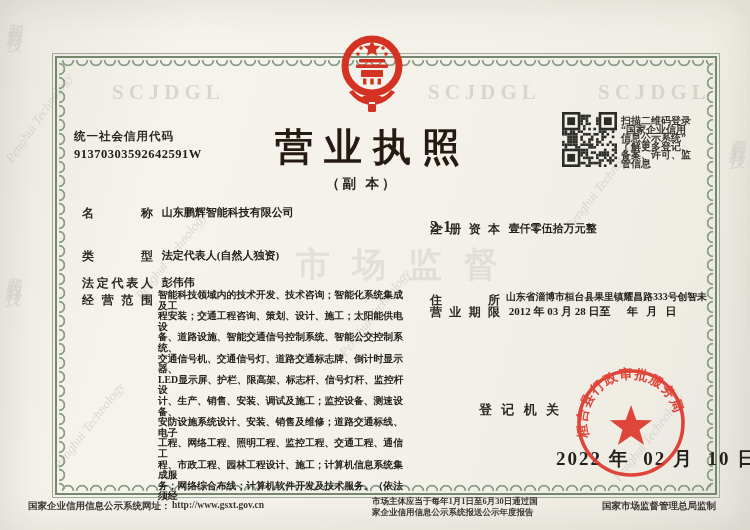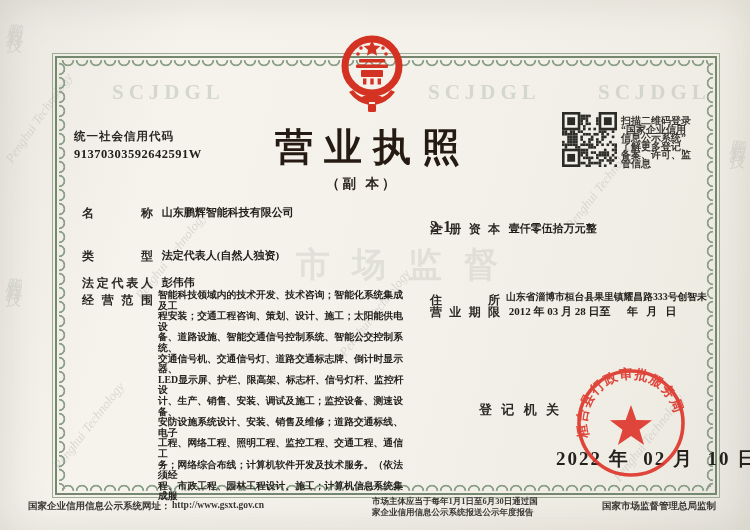--- a/index.html
+++ b/index.html
@@ -314,22 +314,22 @@
   </div>
   <div class="scope">
     <div>智能科技领域内的技术开发、技术咨询；智能化系统集成及工</div>
     <div>程安装；交通工程咨询、策划、设计、施工；太阳能供电设</div>
     <div>备、道路设施、智能交通信号控制系统、智能公交控制系统、</div>
     <div>交通信号机、交通信号灯、道路交通标志牌、倒计时显示器、</div>
     <div>LED显示屏、护栏、限高架、标志杆、信号灯杆、监控杆设</div>
     <div>计、生产、销售、安装、调试及施工；监控设备、测速设备、</div>
     <div>安防设施系统设计、安装、销售及维修；道路交通标线、电子</div>
     <div>工程、网络工程、照明工程、监控工程、交通工程、通信工</div>
+    <div>程、市政工程、园林工程设计、施工；计算机信息系统集成服</div>
     <div>务；网络综合布线；计算机软件开发及技术服务。（依法须经</div>
-    <div>程、市政工程、园林工程设计、施工；计算机信息系统集成服</div>
   </div>
 
   <div class="frow f-capital">
     <span class="flabel rw">注册资本</span>
     <span class="fvalue">壹仟零伍拾万元整</span>
   </div>
   <div class="frow f-term">
     <span class="flabel rw">营业期限</span>
     <span class="fvalue">2012 年 03 月 28 日至      年   月   日</span>
   </div>

